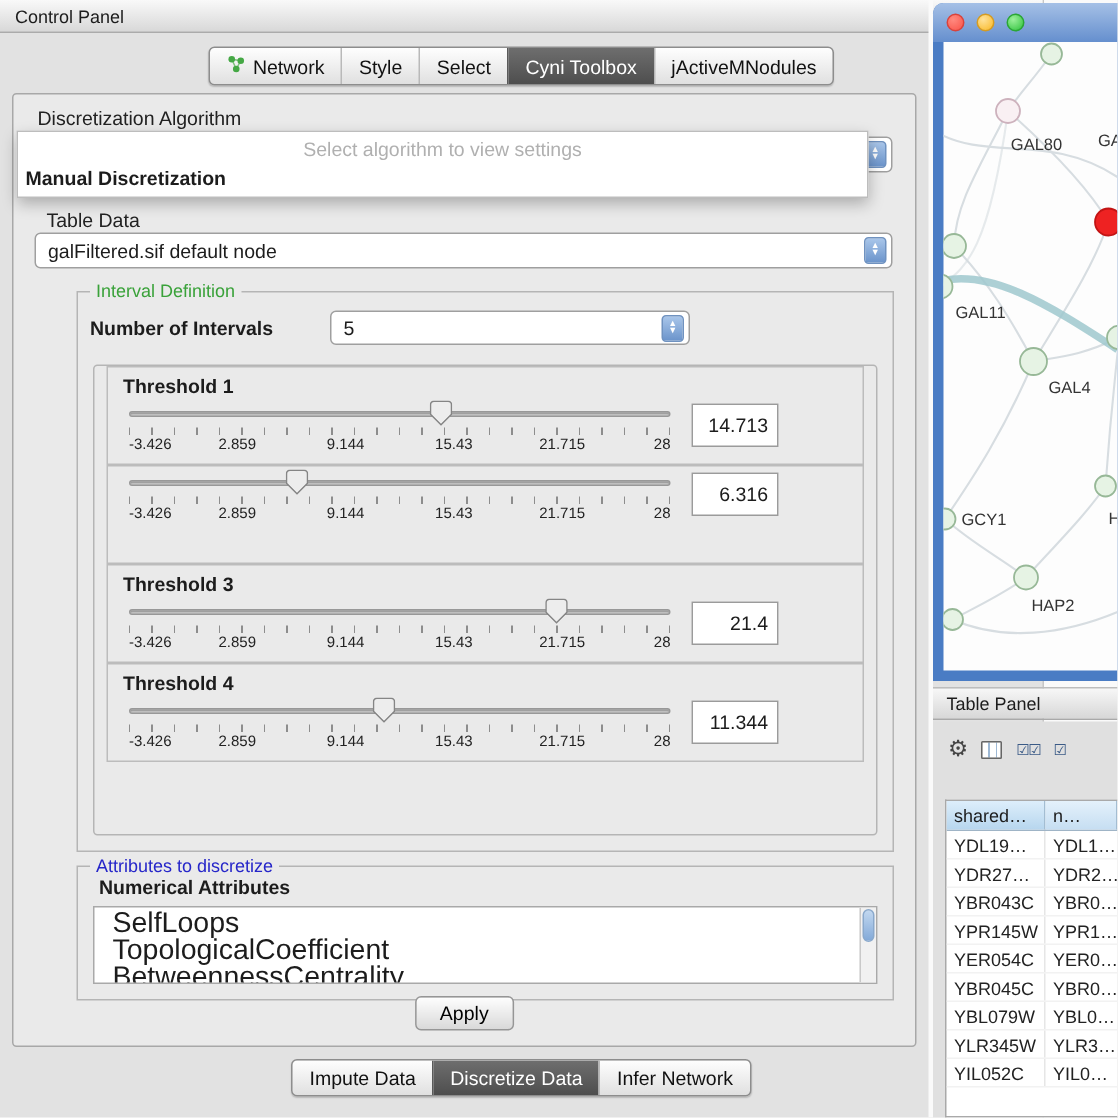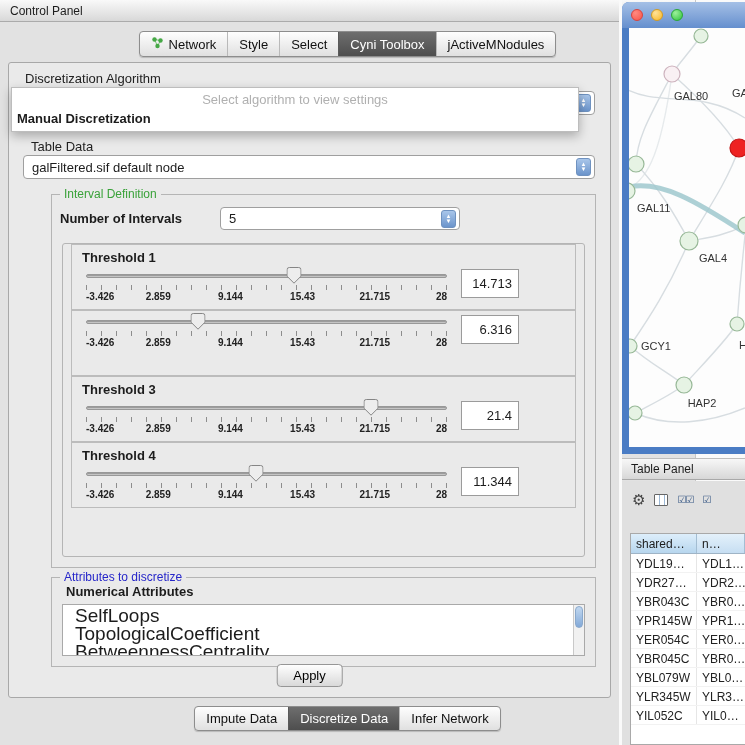--- a/index.html
+++ b/index.html
@@ -50,21 +50,21 @@
   .fs-thr { position:absolute; top:48px; left:10px; right:10px; bottom:10px; border:1px solid #b5b5b5; border-radius:3px; }
   .thr-box { margin:0 8px 0; border:1px solid #bcbcbc; height:66px; position:relative; }
   .thr-label { padding:5px 0 0 10px; font-weight:bold; font-size:13px; }
   .thr-body { display:flex; align-items:flex-start; padding:0 10px 0 14px; }
   .slider { flex:1; margin-right:14px; position:relative; margin-top:1px; }
   .rail { position:relative; height:19px; }
   .track { position:absolute; top:8px; left:0; right:0; height:4px; background:#c9c9c9; border:1px solid #989898; border-radius:3px; box-shadow:inset 0 1px 1px rgba(0,0,0,.25); }
   .thumb { position:absolute; top:1px; width:15px; height:17px; transform:translateX(-50%); }
   .ticks { height:5px; background:repeating-linear-gradient(to right,#8d8d8d 0 1px,transparent 1px 15px); }
   .scale { position:relative; height:12px; font-size:10px; color:#222; margin-top:1px; }
-  .scale span { position:absolute; transform:translateX(-50%); top:0; white-space:nowrap;font-weight:bold; }
+  .scale span { position:absolute; transform:translateX(-50%); top:0; white-space:nowrap; }
   .scale .s0 { left:0; transform:none; }
   .scale .s1 { left:20%; } .scale .s2 { left:40%; } .scale .s3 { left:60%; } .scale .s4 { left:80%; }
   .scale .s5 { left:auto; right:0; transform:none; }
   .value-box { width:58px; height:29px; margin:4px 46px 0 0; background:#fff; border:1px solid #9b9b9b; display:flex; align-items:center; justify-content:flex-end; padding-right:6px; font-size:13px; flex:none; }
 
   .fs-attr { top:514px; left:42px; width:545px; height:90px; }
   .attr-label { position:absolute; top:6px; left:14px; font-weight:bold; font-size:13px; }
   .attr-list { position:absolute; top:26px; left:10px; right:10px; height:52px; background:#fff; border:1px solid #a9a9a9; overflow:hidden; padding:2px 0 0 12px; line-height:18px; font-size:19px; }
   .attr-sb { position:absolute; top:0; right:0; bottom:0; width:11px; background:#f1f1f1; border-left:1px solid #c9c9c9; }
   .attr-sb-thumb { position:absolute; top:1px; left:1px; width:8px; height:22px; border-radius:4px; background:linear-gradient(#c2d8f0,#82a9d8); border:1px solid #8aa9cc; }

